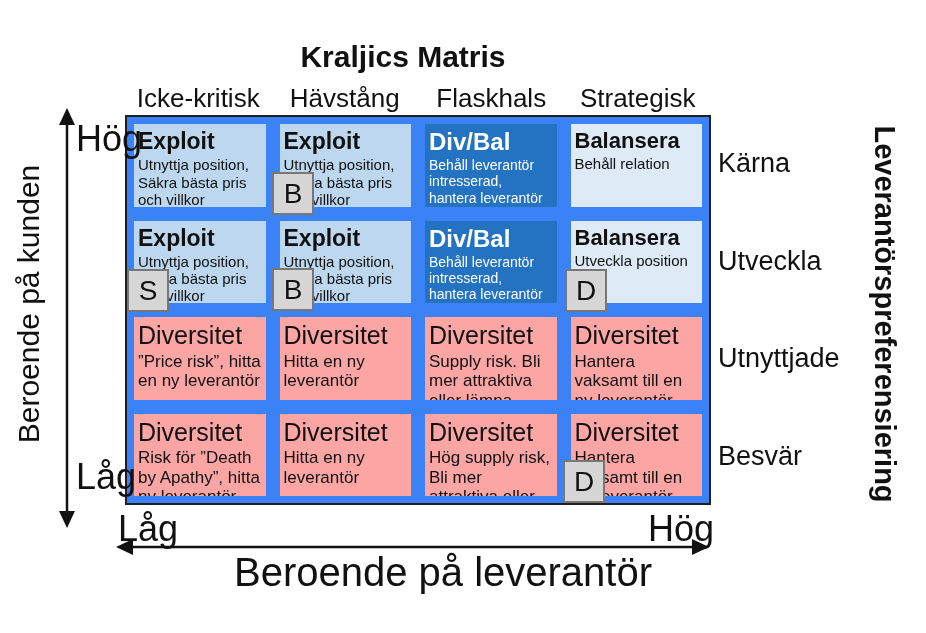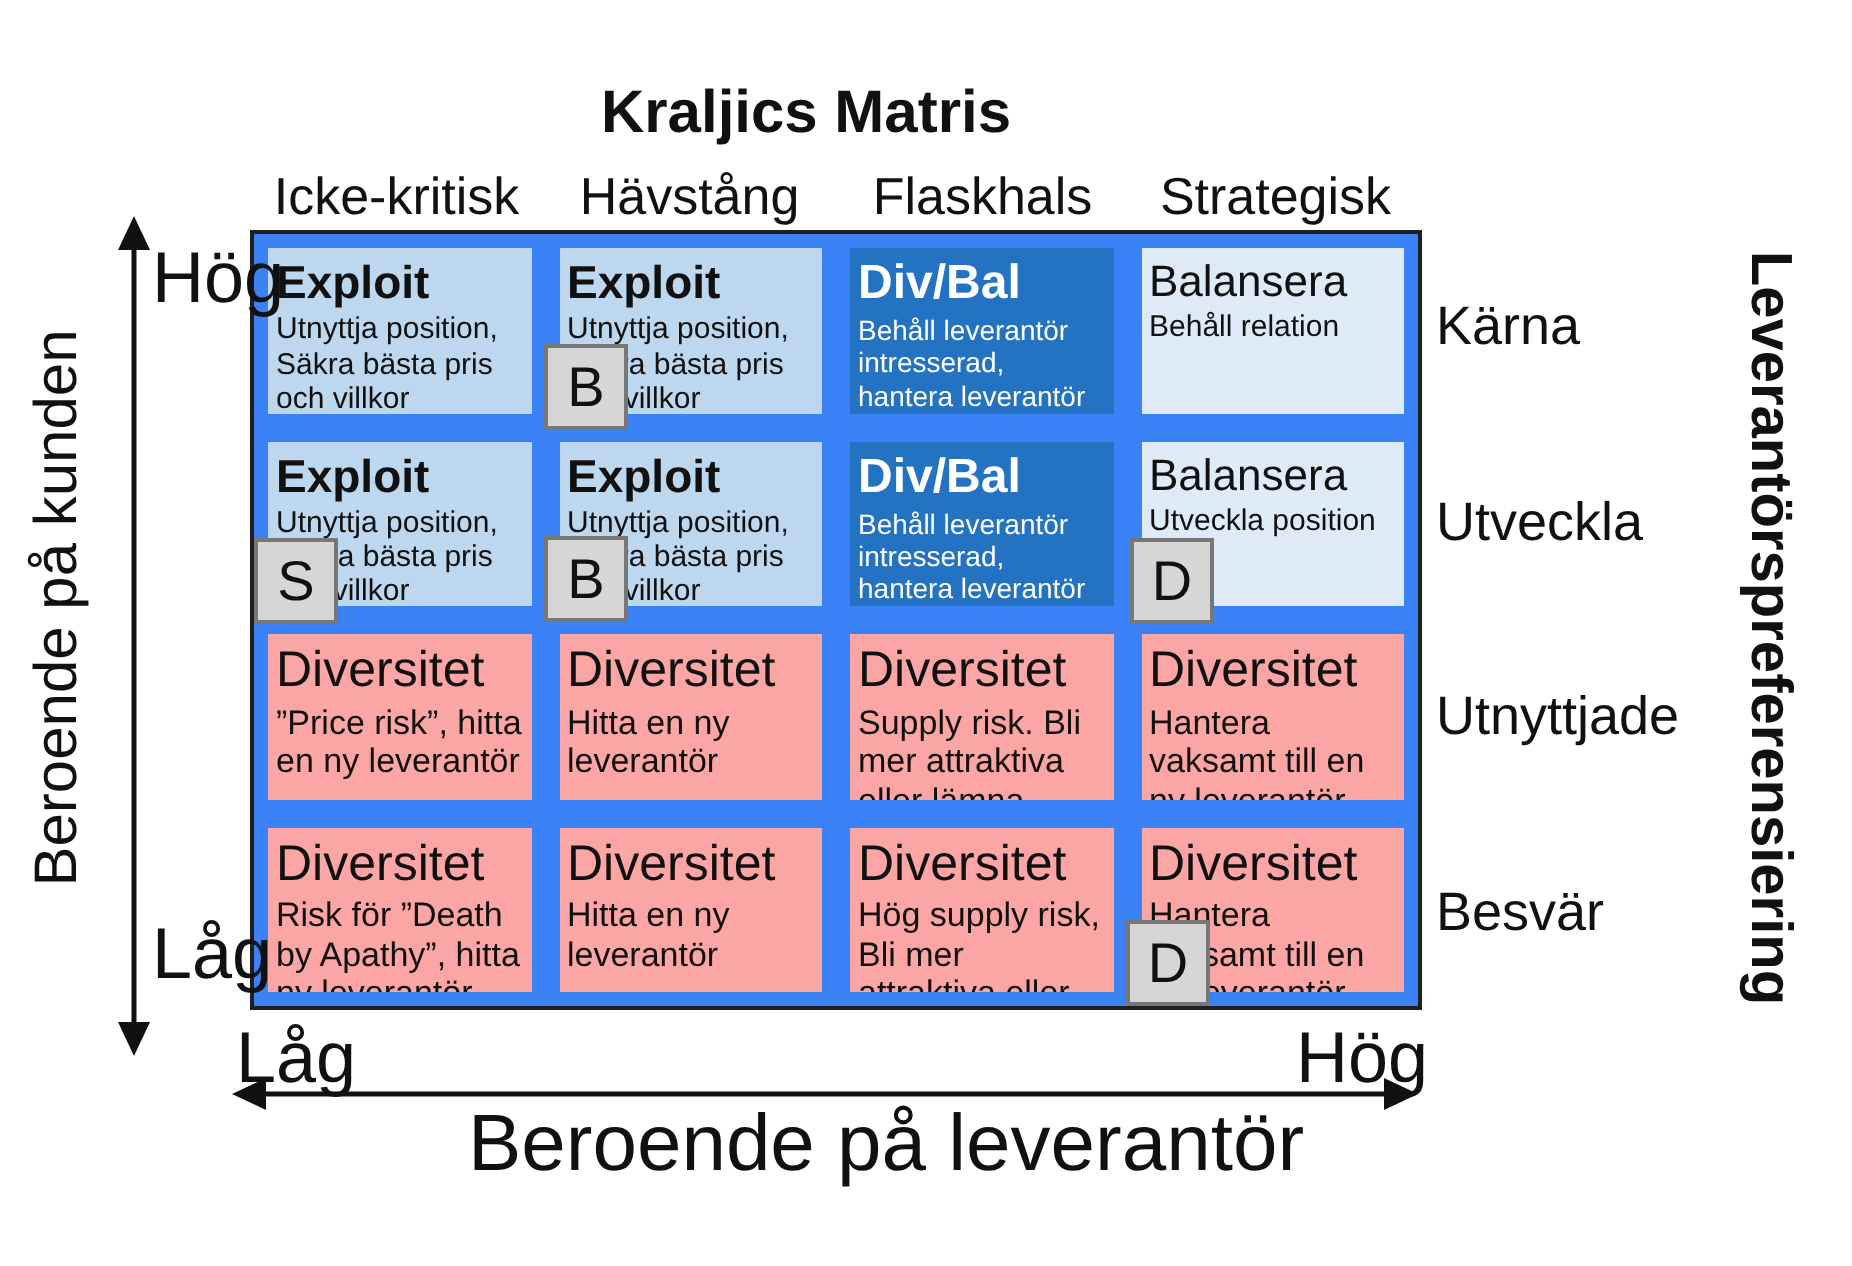--- a/index.html
+++ b/index.html
@@ -29,21 +29,21 @@
   }
   .cell .h{line-height:1.1;margin-top:3px;}
   .cell .t{line-height:1.15;margin-top:2px;}
   .exploit{background:#BDD7EE;}
   .exploit .h{font-size:23px;font-weight:bold;}
   .exploit .t{font-size:15px;}
   .divbal{background:#2473C2;color:#ffffff;}
   .divbal .h{font-size:24px;font-weight:bold;}
   .divbal .t{font-size:14px;}
   .balansera{background:#DEEBF7;}
-  .balansera .h{font-size:22px;font-weight:normal;}
+  .balansera .h{font-size:22px;font-weight:bold;}
   .balansera .t{font-size:15px;}
   .diversitet{background:#fca5a5;}
   .diversitet .h{font-size:25px;font-weight:normal;}
   .diversitet .t{font-size:17px;}
   
   .row-labels{
     position:absolute;left:718px;top:115px;width:120px;height:390px;
     display:flex;flex-direction:column;
   }
   .row-labels div{flex:1;display:flex;align-items:center;font-size:27px;text-align:right;}

